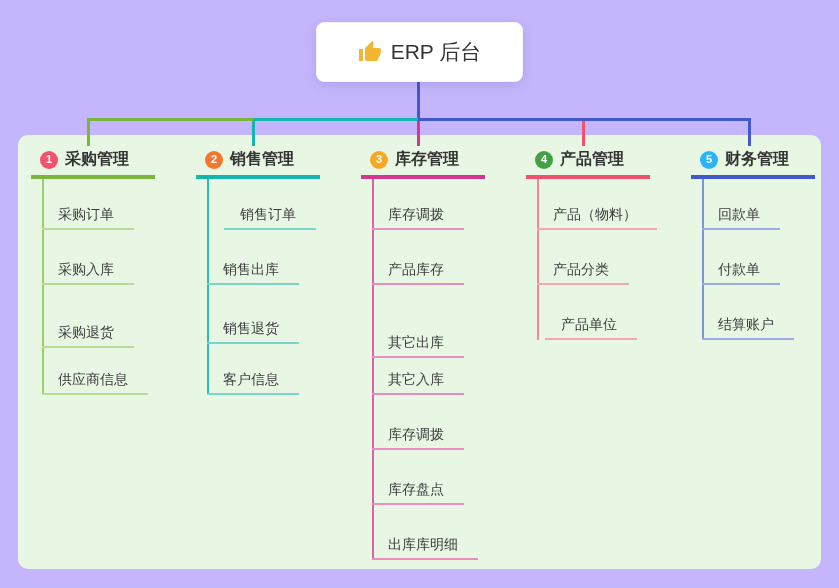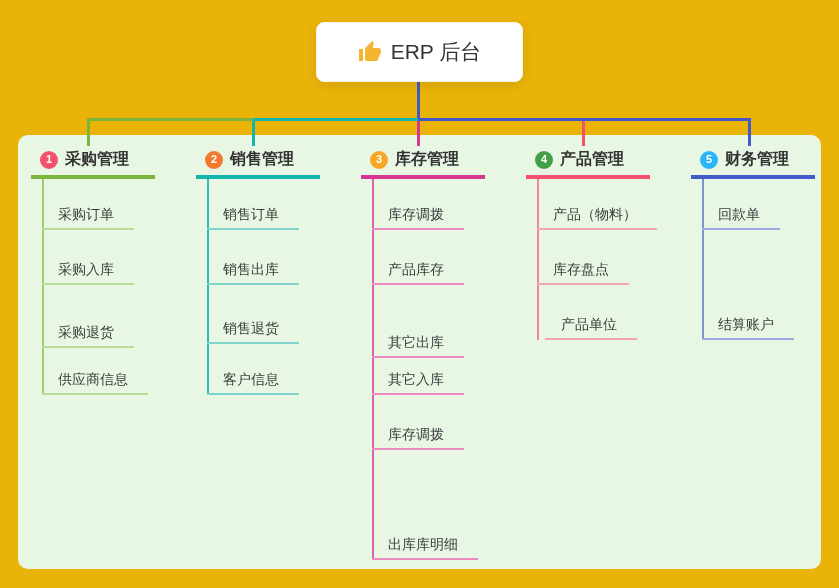--- a/index.html
+++ b/index.html
@@ -1,19 +1,19 @@
 <!DOCTYPE html>
 <html><head>
 <meta charset="utf-8">
 <style>
   html,body { margin:0; padding:0; background:#ffffff; }
   .canvas {
     position:relative;
     width:839px; height:588px;
-    background:#eab308;
+    background:#c4b5fd;
     font-family:"Liberation Sans","DejaVu Sans",sans-serif;
     overflow:hidden;
   }
 
   
   .b1 { --strong:#7cb53e; --mid:#9ccd6e; --light:#b7dc92; }
   .b2 { --strong:#14b5ac; --mid:#2bbcb2; --light:#7ed3cb; }
   .b3 { --strong:#d5368f; --mid:#dd61a9; --light:#ec8ac2; }
   .b4 { --strong:#f4516c; --mid:#f68694; --light:#f8a6ad; }
   .b5 { --strong:#4459c9; --mid:#7e92d8; --light:#9cabe2; }
@@ -122,47 +122,49 @@
   <div class="child b1" style="left:42px; top:204px;"><span>采购订单</span></div>
   <div class="child b1" style="left:42px; top:259px;"><span>采购入库</span></div>
   <div class="child b1" style="left:42px; top:314px;margin-top:8px;"><span>采购退货</span></div>
   <div class="child b1" style="left:42px; top:369px;"><span>供应商信息</span></div>
 
   <div class="branch-header b2" style="left:196px;">
     <span class="badge" style="background:#f4772e;">2</span>
     <span>销售管理</span>
   </div>
   <div class="branch-vline b2" style="left:207px; height:216px;"></div>
-  <div class="child b2" style="left:207px; top:204px;"><span>销售订单</span></div>
+  <div class="child b2" style="left:224px; top:204px;"><span>销售订单</span></div>
   <div class="child b2" style="left:207px; top:259px;"><span>销售出库</span></div>
   <div class="child b2" style="left:207px; top:318px;"><span>销售退货</span></div>
   <div class="child b2" style="left:207px; top:369px;text-align:right;"><span>客户信息</span></div>
 
   <div class="branch-header b3" style="left:361px;">
     <span class="badge" style="background:#f9a825;">3</span>
     <span>库存管理</span>
   </div>
   <div class="branch-vline b3" style="left:372px; height:381px;"></div>
   <div class="child b3" style="left:372px; top:204px;"><span>库存调拨</span></div>
   <div class="child b3" style="left:372px; top:259px;"><span>产品库存</span></div>
   <div class="child b3" style="left:372px; top:314px;margin-top:18px;"><span>其它出库</span></div>
   <div class="child b3" style="left:372px; top:369px;"><span>其它入库</span></div>
   <div class="child b3" style="left:372px; top:424px;"><span>库存调拨</span></div>
+  <div class="child b3" style="left:372px; top:479px;"><span>库存盘点</span></div>
   <div class="child b3" style="left:372px; top:534px;"><span>出库库明细</span></div>
 
   <div class="branch-header b4" style="left:526px;">
     <span class="badge" style="background:#43a047;">4</span>
     <span>产品管理</span>
   </div>
   <div class="branch-vline b4" style="left:537px; height:161px;"></div>
   <div class="child b4" style="left:537px; top:204px;"><span>产品（物料）</span></div>
-  <div class="child b4" style="left:537px; top:259px;"><span>库存盘点</span></div>
+  <div class="child b4" style="left:537px; top:259px;"><span>产品分类</span></div>
   <div class="child b4" style="left:537px; top:314px;margin-left:8px;"><span>产品单位</span></div>
 
   <div class="branch-header b5" style="left:691px;">
     <span class="badge" style="background:#29b6f6;">5</span>
     <span>财务管理</span>
   </div>
   <div class="branch-vline b5" style="left:702px; height:161px;"></div>
   <div class="child b5" style="left:702px; top:204px;"><span>回款单</span></div>
+  <div class="child b5" style="left:702px; top:259px;"><span>付款单</span></div>
   <div class="child b5" style="left:702px; top:314px;"><span>结算账户</span></div>
 
 </div>
 
 </body></html>

